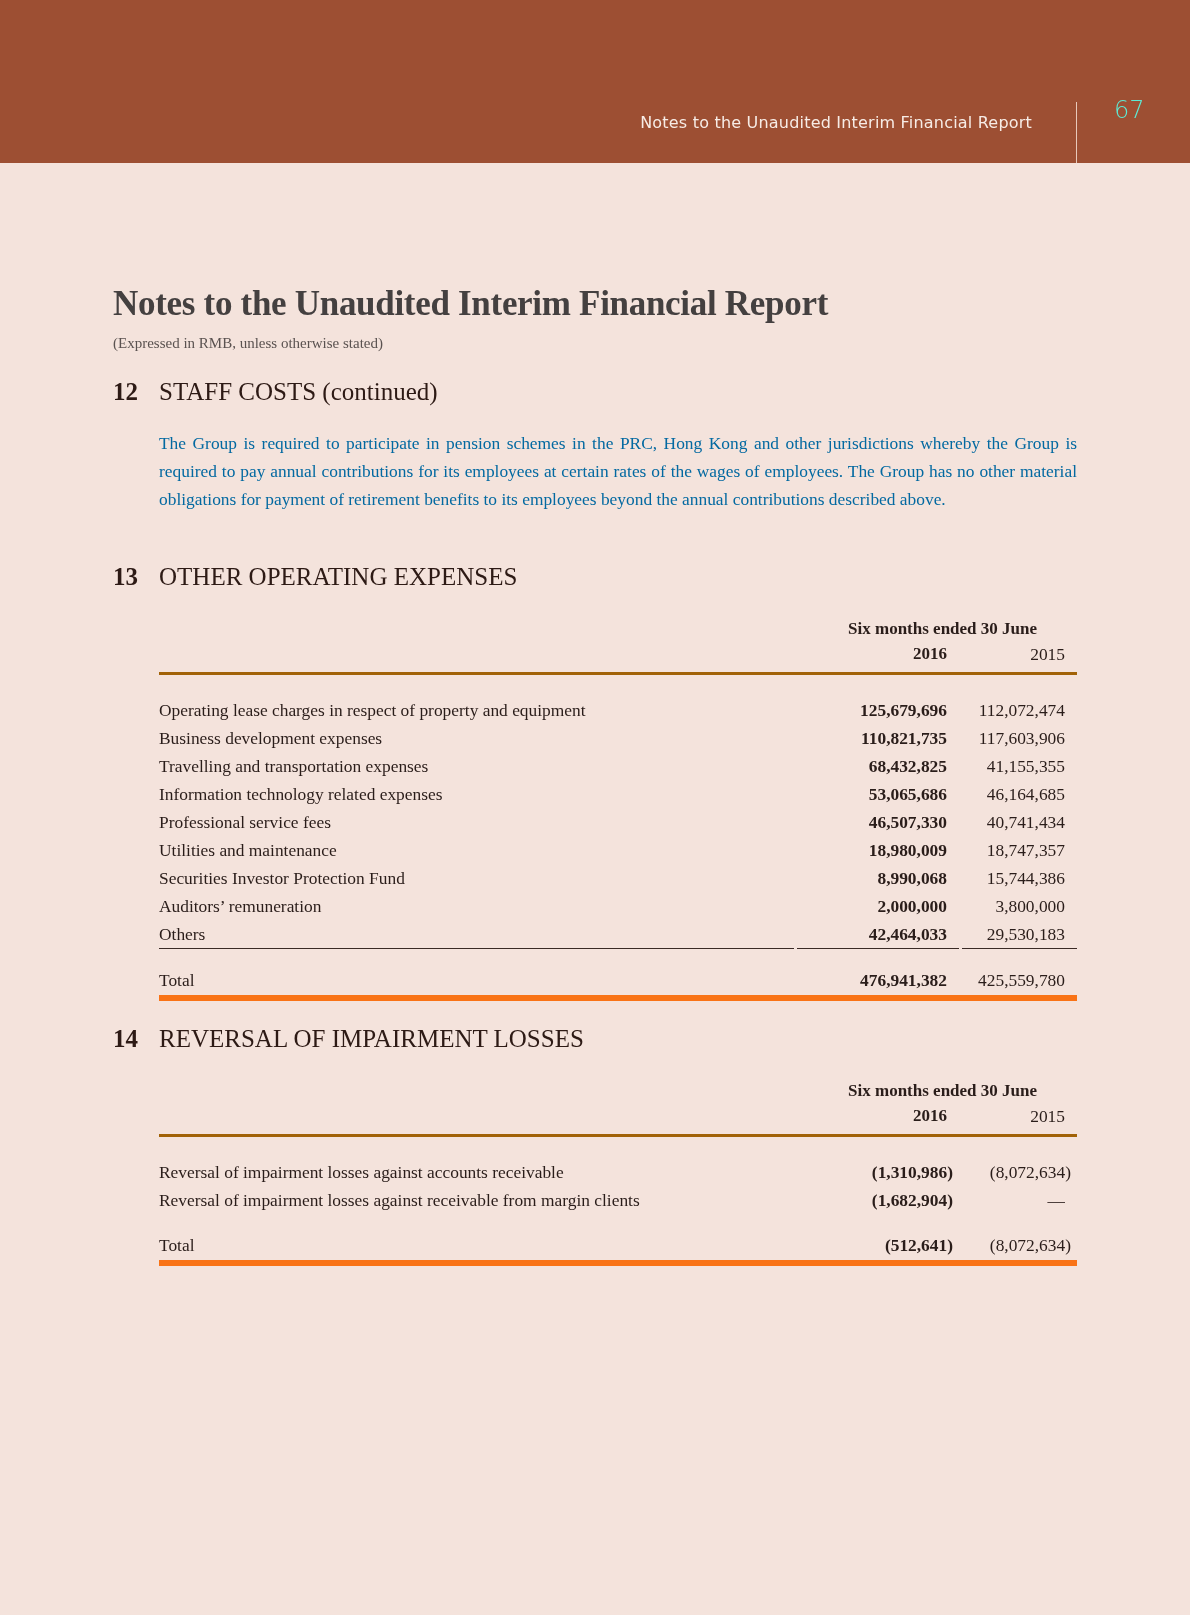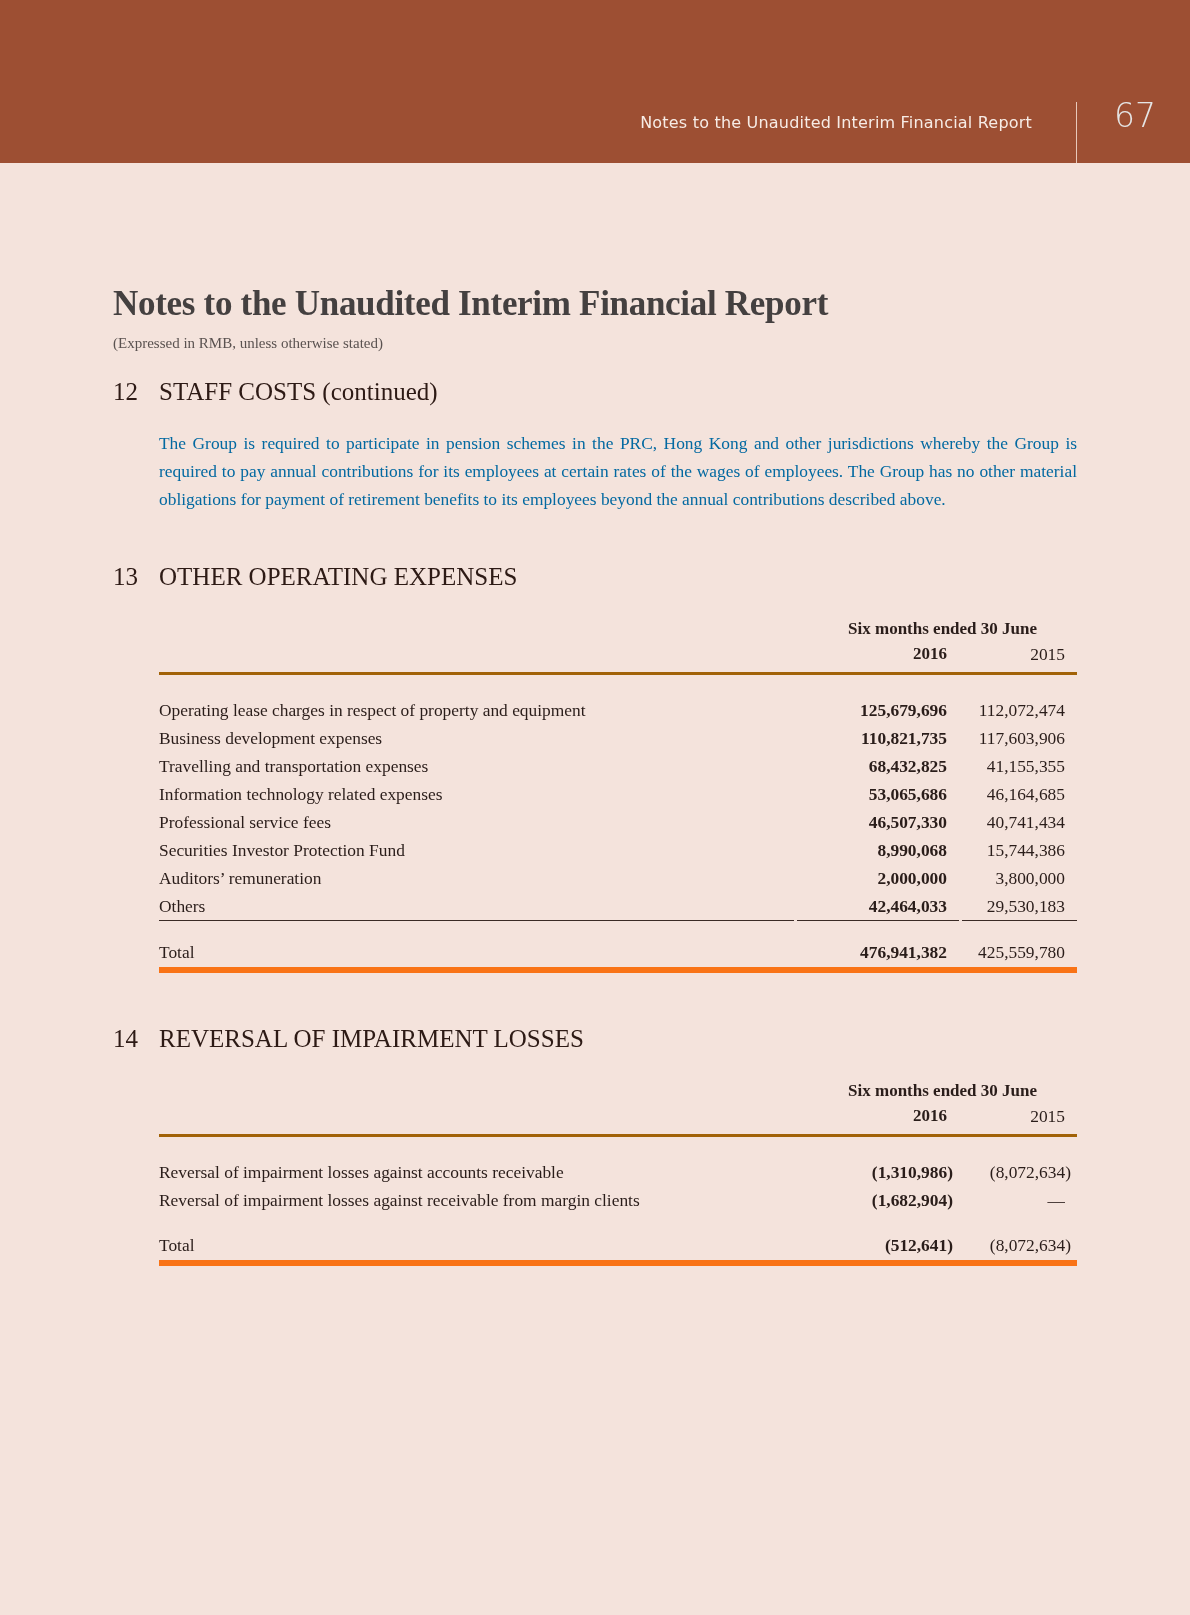--- a/index.html
+++ b/index.html
@@ -20,36 +20,36 @@
     font-family: "DejaVu Sans", sans-serif;
     font-size: 16px; color: #f7ece6; letter-spacing: 0.2px;
   }
   .banner-divider {
     position: absolute; left: 1076px; top: 102px; width: 1px; height: 61px;
     background: #e8c9bb;
   }
   .banner-page {
     position: absolute; left: 1114px; top: 96px;
     font-family: "DejaVu Sans", sans-serif;
-    font-size: 33px; color: #e5e5e5; font-weight: 300;
+    font-size: 24px; color: #5eead4; font-weight: 300;
   }
   .page-title {
     position: absolute; left: 113px; top: 284px;
     font-size: 35px; font-weight: bold; color: #444040;
     letter-spacing: -0.3px;
   }
   .page-subtitle {
     position: absolute; left: 113px; top: 335px;
     font-size: 15px; color: #5a5250;
   }
   .section-heading {
     position: absolute; left: 113px;
     font-size: 25px; color: #2d1a15;
   }
-  .section-heading .num { display: inline-block; width: 46px; }
+  .section-heading .num { display: inline-block; width: 46px; font-weight: bold; }
   .para {
     position: absolute; left: 159px; top: 429px; width: 918px;
     font-size: 17.4px; line-height: 28px; text-align: justify; color: #0369a1;
   }
   table.fin {
     position: absolute; left: 159px; width: 918px;
     border-collapse: collapse;
     font-size: 17.4px; color: #2a1d1a;
   }
   table.fin td { padding: 0; height: 28px; white-space: nowrap; }
@@ -121,20 +121,25 @@
         <td class="label sep-l">Information technology related expenses</td>
         <td class="c2016 sep-l">53,065,686</td>
         <td class="c2015">46,164,685</td>
       </tr>
       <tr>
         <td class="label sep-l">Professional service fees</td>
         <td class="c2016 sep-l">46,507,330</td>
         <td class="c2015">40,741,434</td>
       </tr>
       <tr>
+        <td class="label sep-l">Utilities and maintenance</td>
+        <td class="c2016 sep-l">18,980,009</td>
+        <td class="c2015">18,747,357</td>
+      </tr>
+      <tr>
         <td class="label sep-l">Securities Investor Protection Fund</td>
         <td class="c2016 sep-l">8,990,068</td>
         <td class="c2015">15,744,386</td>
       </tr>
       <tr>
         <td class="label sep-l">Auditors’ remuneration</td>
         <td class="c2016 sep-l">2,000,000</td>
         <td class="c2015">3,800,000</td>
       </tr>
       <tr class="last">

